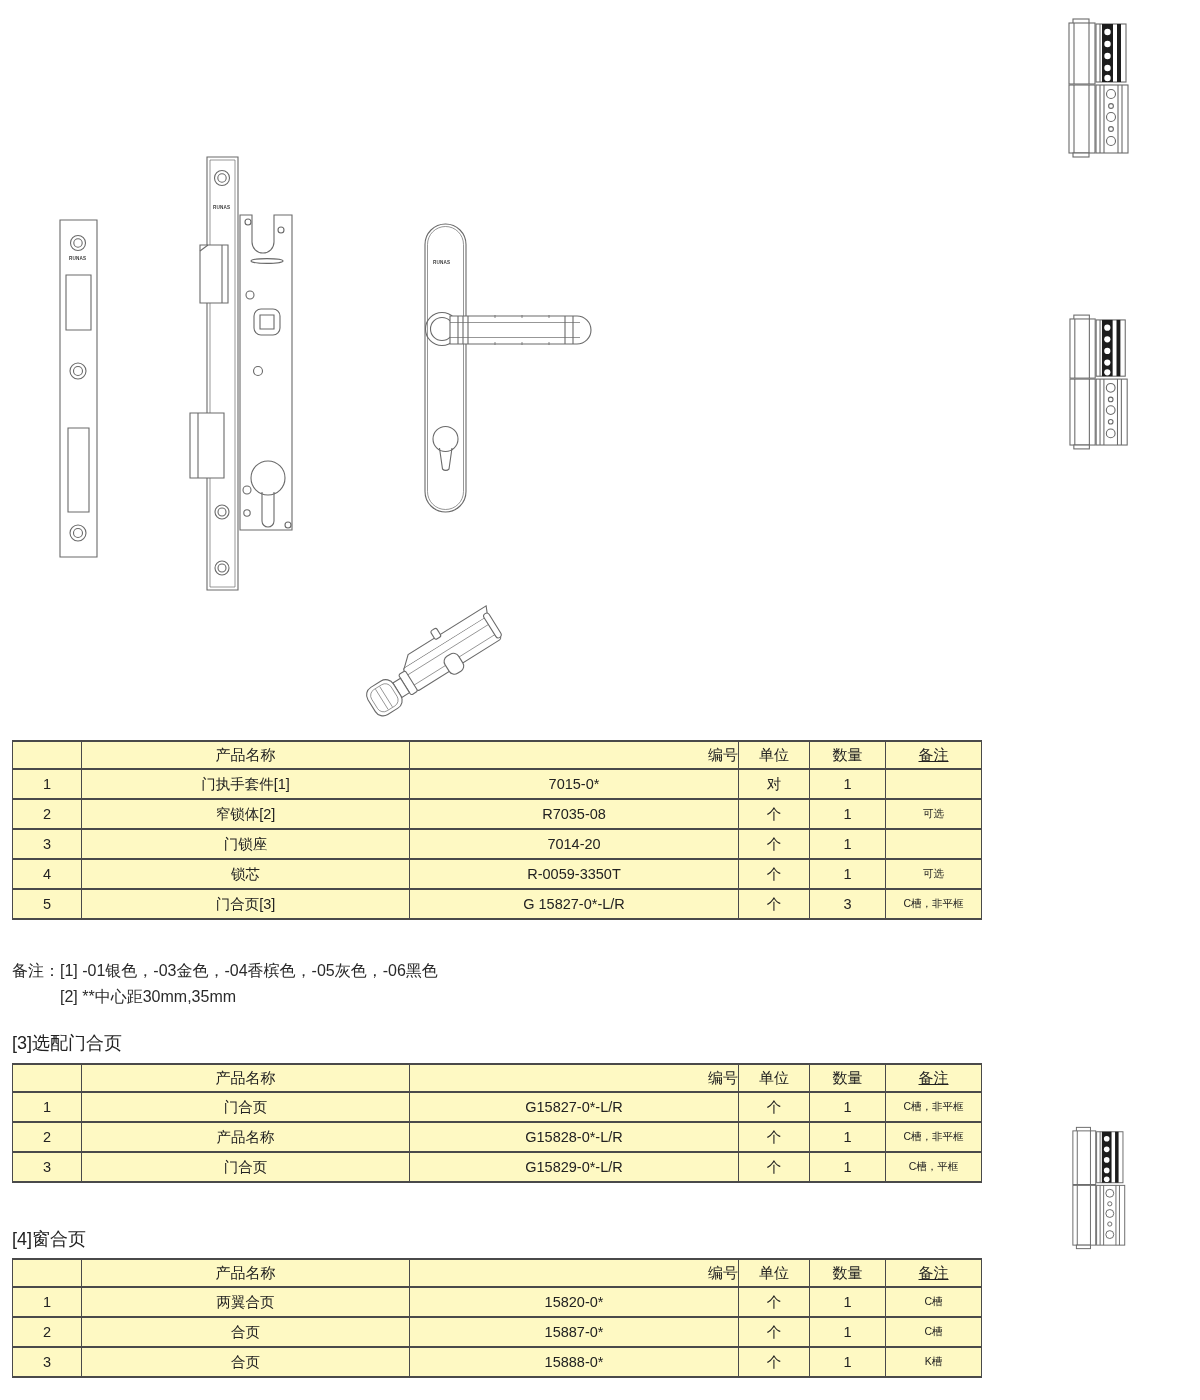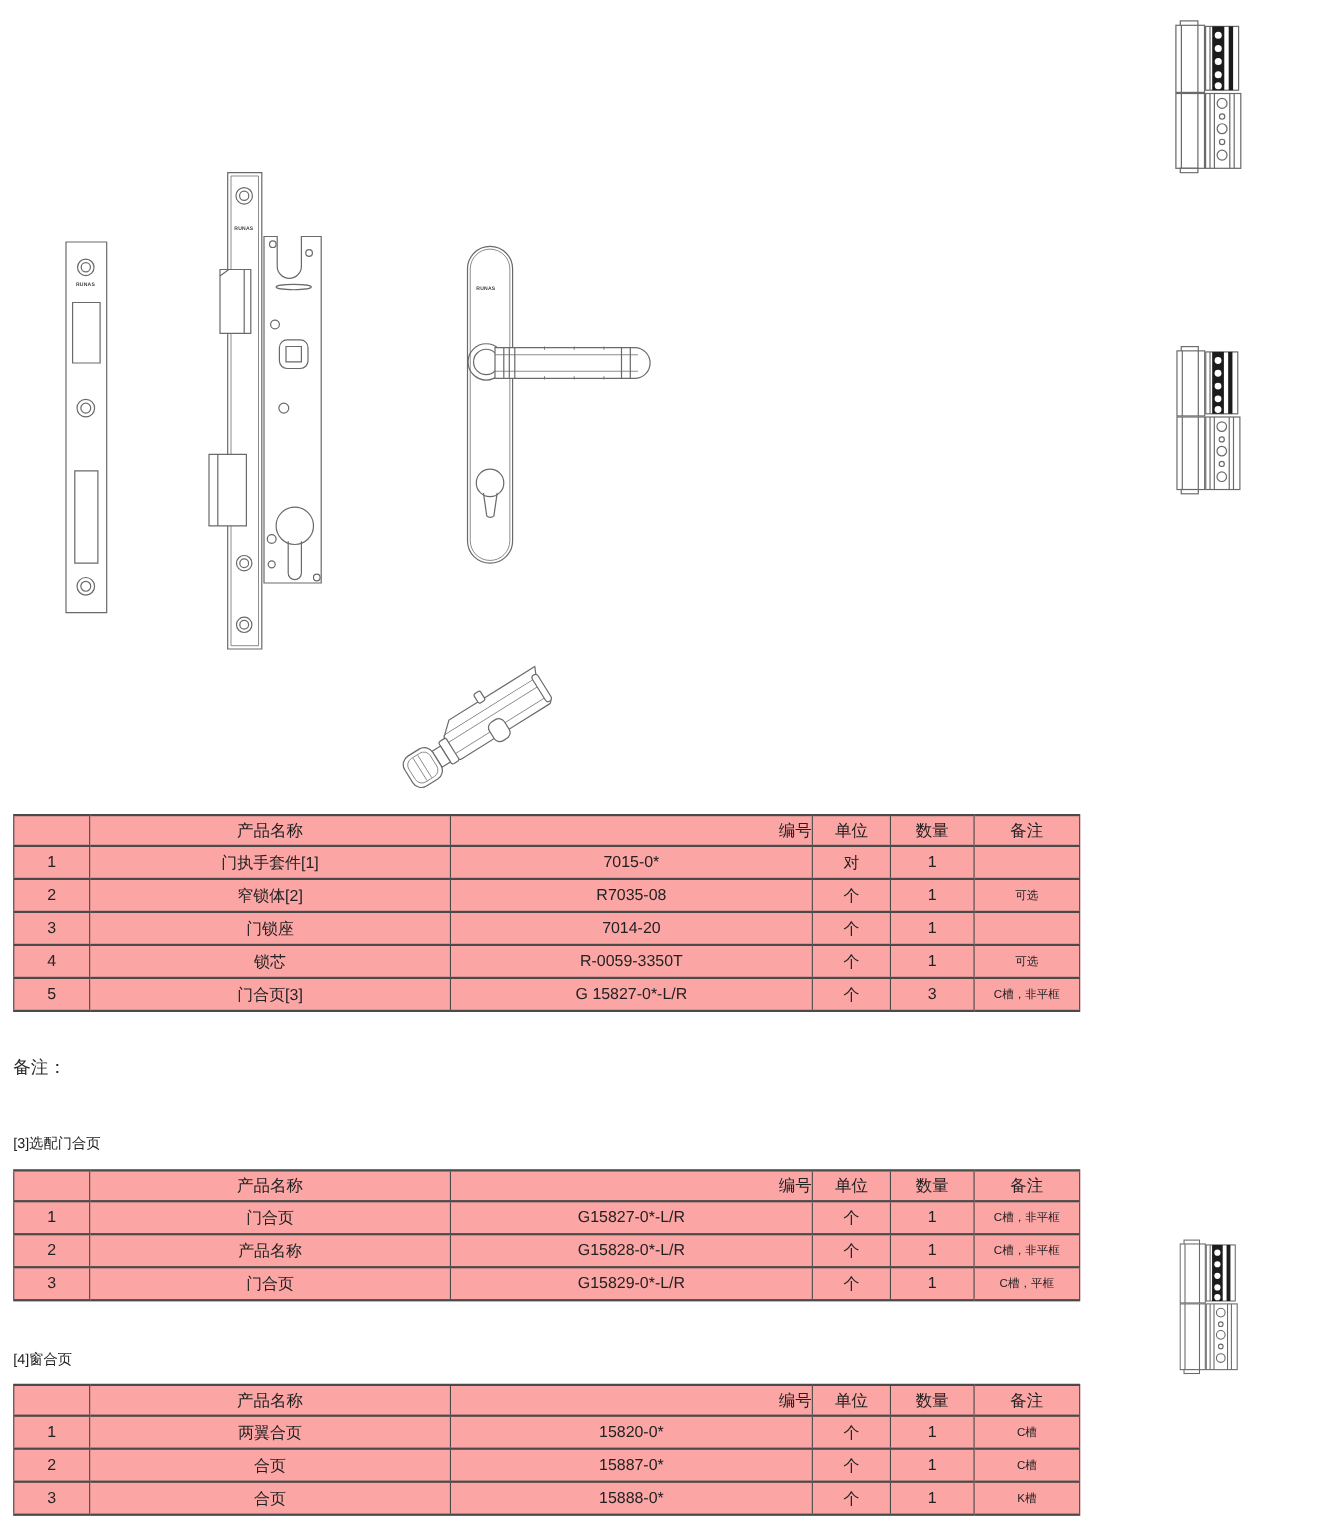--- a/index.html
+++ b/index.html
@@ -7,35 +7,35 @@
     width:1200px;height:1400px;position:relative;background:#ffffff;
     font-family:"Liberation Sans","DejaVu Sans",sans-serif;color:#2a2a2a;
     overflow:hidden;
   }
   
   .draw{position:absolute;}
   .draw *{vector-effect:non-scaling-stroke;}
   svg text.logo{font-size:4.6px;font-weight:bold;fill:#3a3a3a;letter-spacing:.2px;}
   
   .tbl{position:absolute;left:12px;width:963px;}
-  table{border-collapse:collapse;table-layout:fixed;width:963px;background:#fca5a5;}
+  table{border-collapse:collapse;table-layout:fixed;width:963px;background:#fef9c3;}
   th,td{
     border-style:solid;border-color:#4a4a4a;border-width:2px 1px;
     text-align:center;vertical-align:middle;padding:0;
     font-weight:normal;color:#222;
   }
   th{height:26px;font-size:15px;}
   td{height:28px;font-size:14.5px;}
   th.c0{width:68px;} th.c1{width:327px;} th.c2{width:328px;text-align:right;}
-  th.c3{width:70px;} th.c4{width:75px;margin-top:33px;} th.c5{width:95px;}
+  th.c3{width:70px;} th.c4{width:75px;margin-top:33px;} th.c5{width:95px;text-decoration:underline;}
   td.c5{font-size:10.5px;}
   
   .notes{position:absolute;left:12px;top:942px;font-size:16px;line-height:26px;display:flex;margin-top:16px;}
   .notes .lbl{white-space:pre;}
-  .sec{position:absolute;left:12px;font-size:13px;color:#222;}
+  .sec{position:absolute;left:12px;font-size:18px;color:#222;}
 </style>
 </head>
 <body>
 
 <svg width="0" height="0" style="position:absolute">
   <defs>
     <g id="hinge-sym" fill="none" stroke="#6a6a6a" stroke-width="1.1">
 
       <rect x="5" y="1" width="16" height="5" fill="#fff"></rect>
       <rect x="1" y="5" width="26" height="61" fill="#fff"></rect>
@@ -224,20 +224,24 @@
           <td class="c3">个</td>
           <td class="c4">3</td>
           <td class="c5">C槽，非平框</td>
         </tr>
       </tbody>
     </table>
 </div>
 
 <div class="notes">
   <div class="lbl">备注：</div>
+  <div>
+    <div>[1] -01银色，-03金色，-04香槟色，-05灰色，-06黑色</div>
+    <div>[2] **中心距30mm,35mm</div>
+  </div>
 </div>
 
 <div class="sec" style="top:1031px">[3]选配门合页</div>
 <div class="tbl" style="top:1063px">
   <table>
       <thead>
         <tr>
           <th class="c0"></th>
           <th class="c1">产品名称</th>
           <th class="c2">编号</th>

